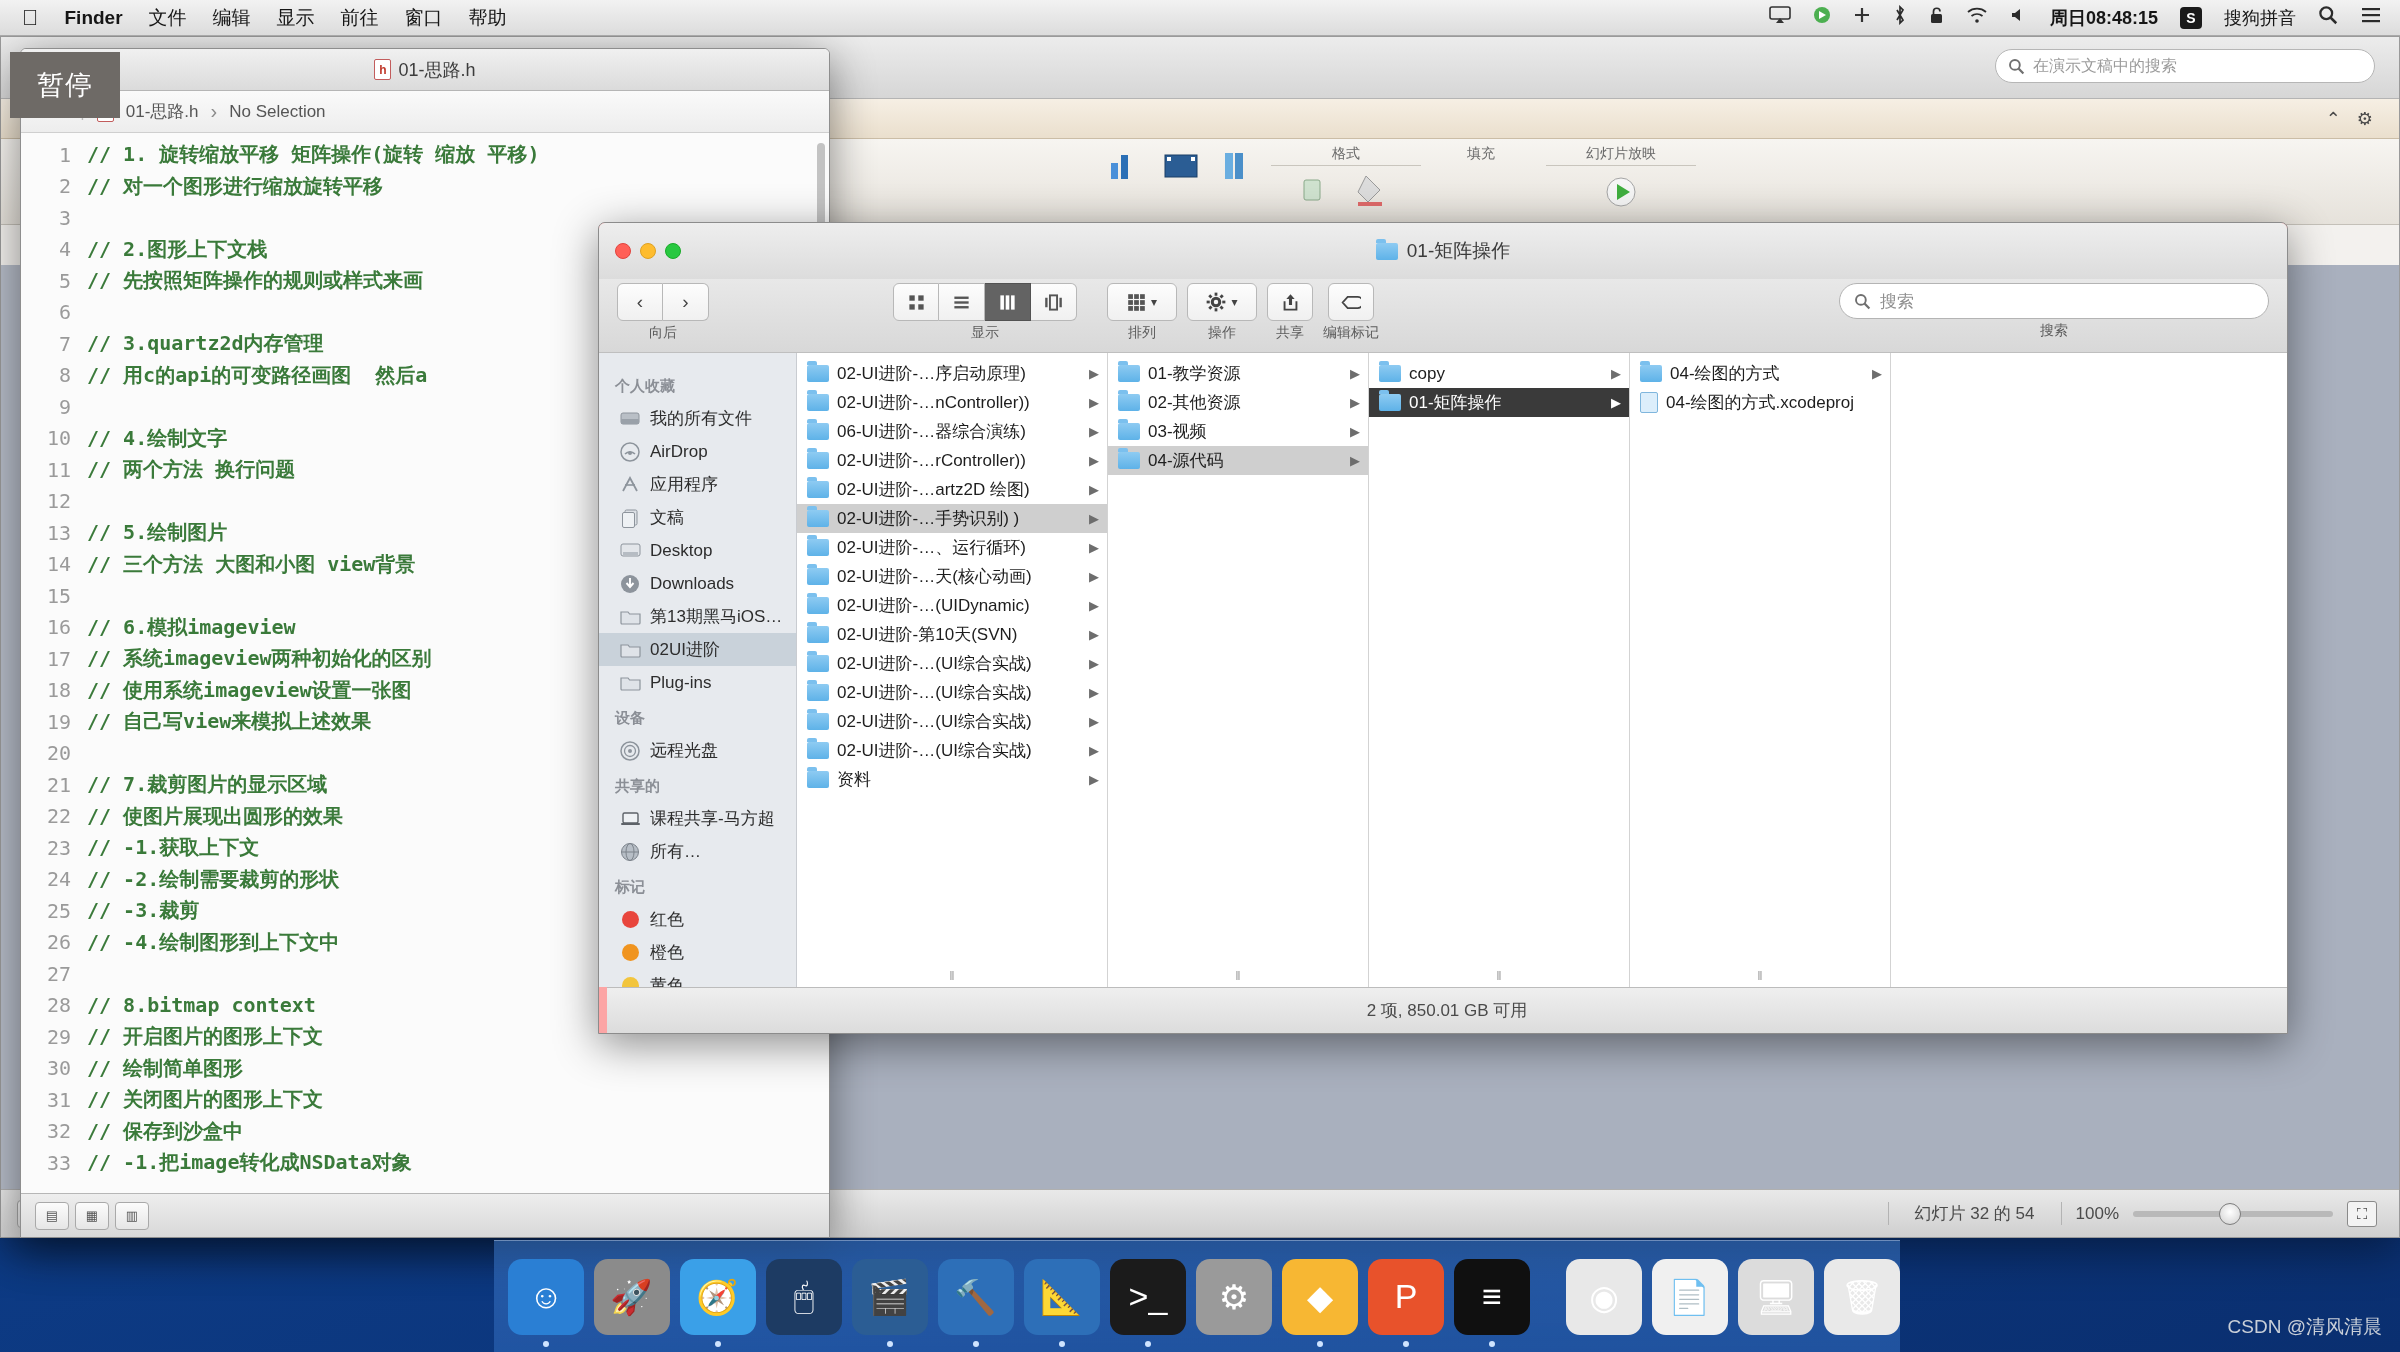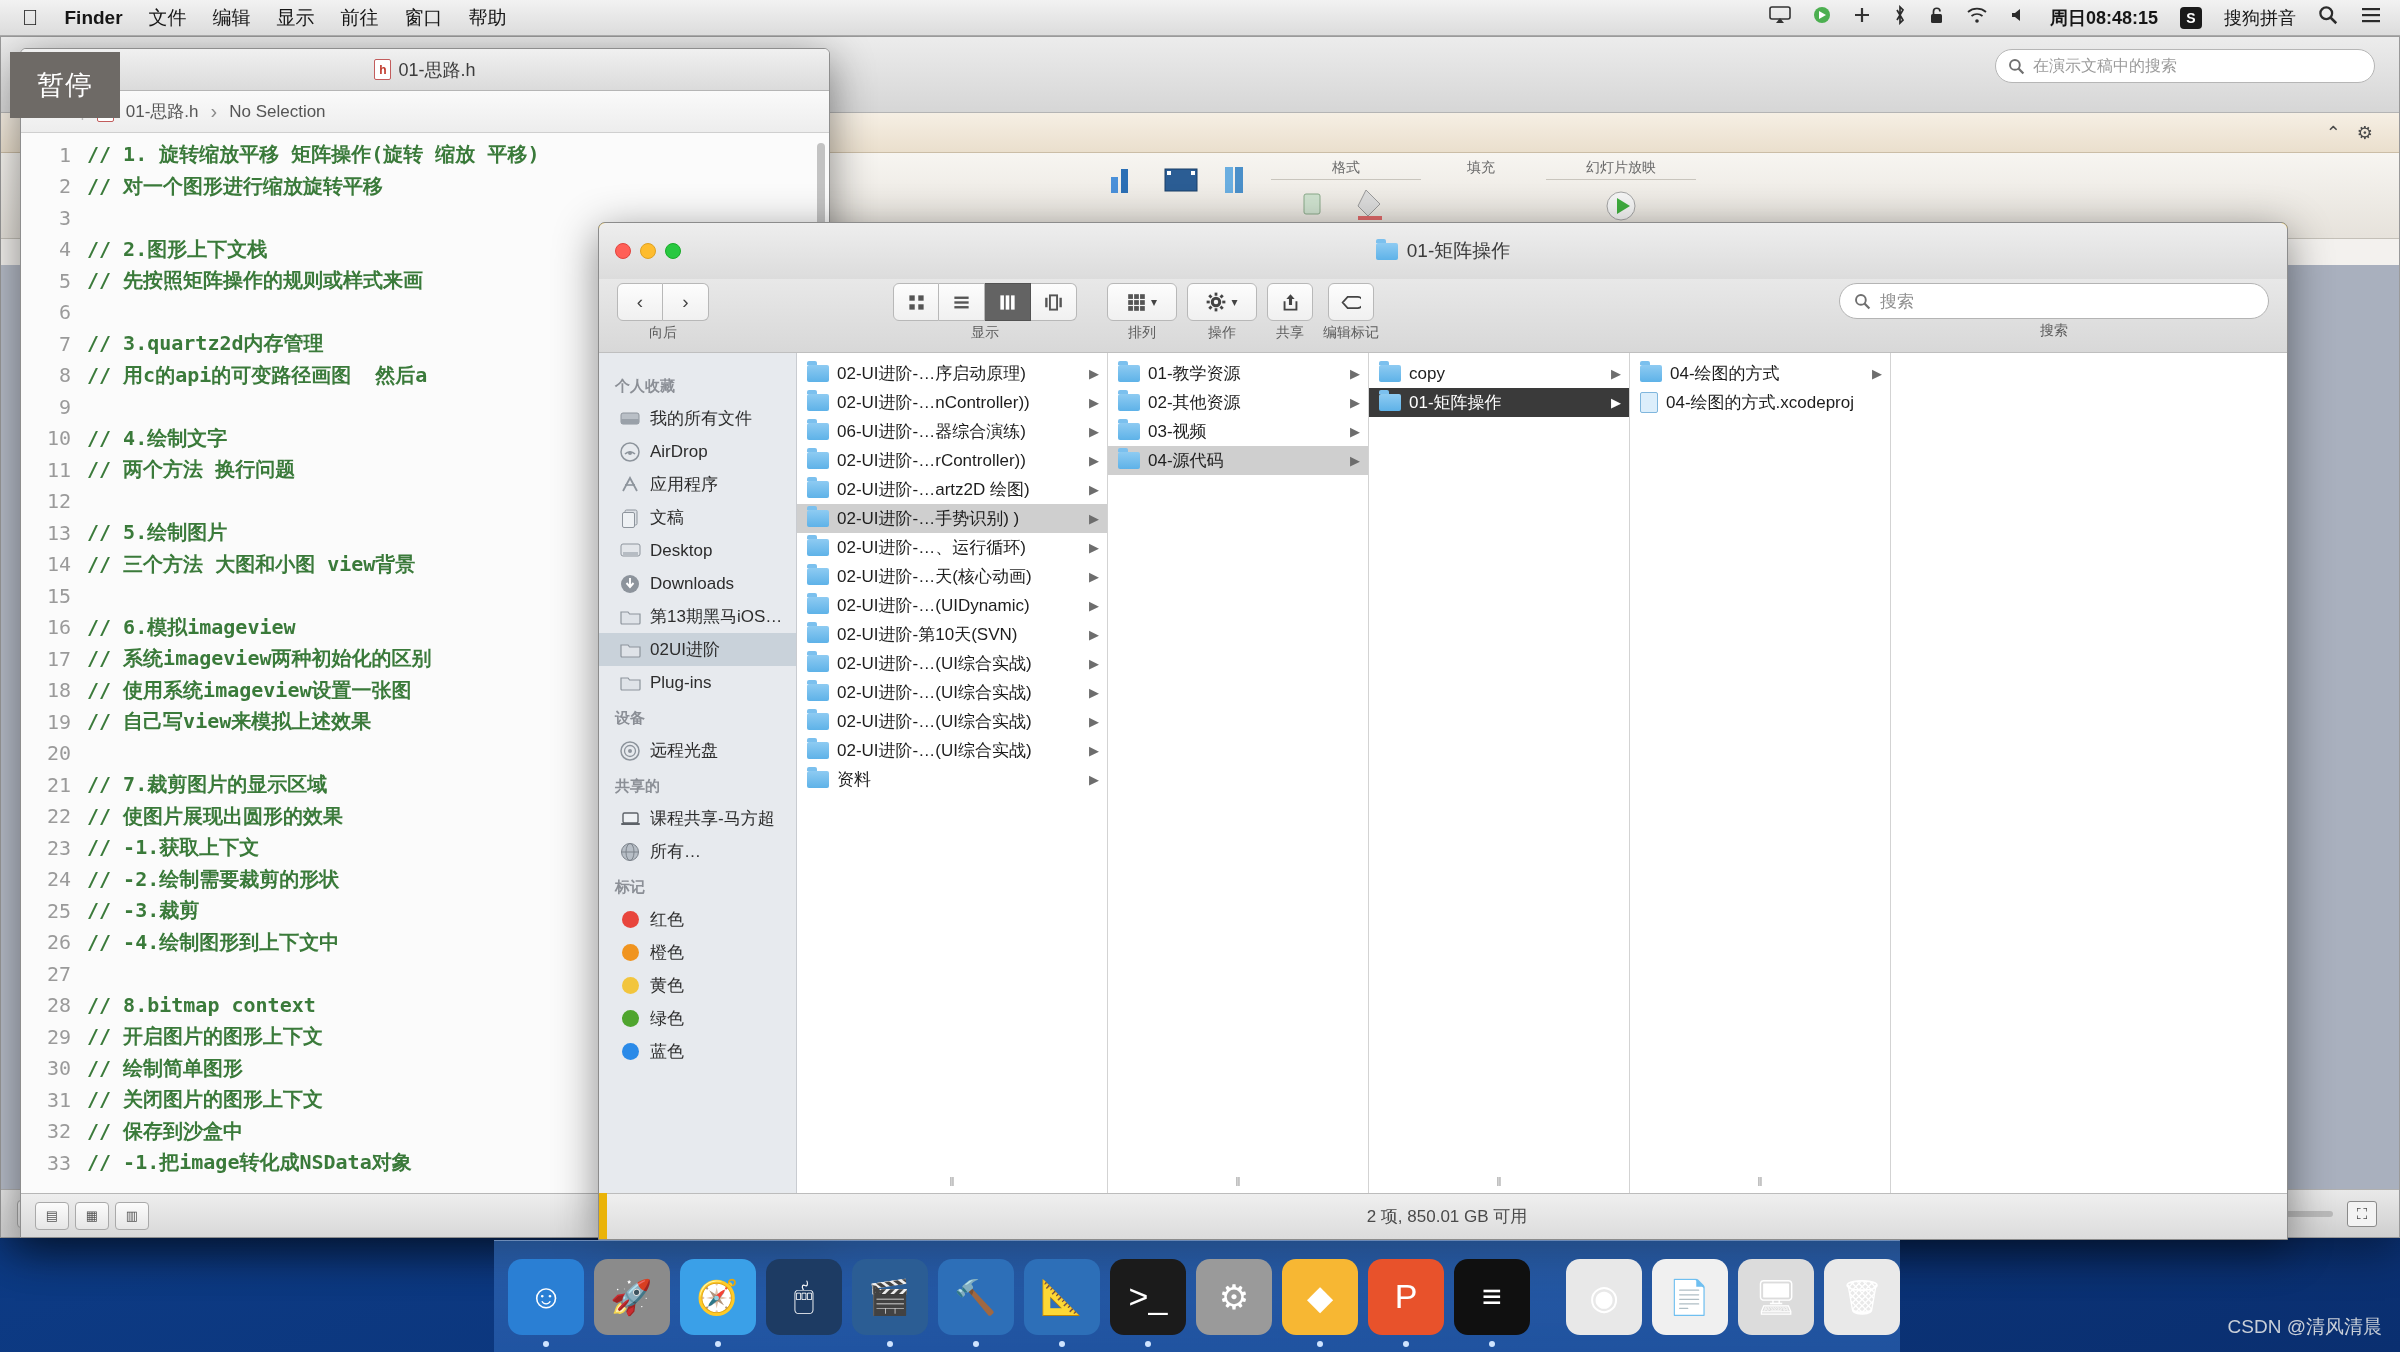--- a/index.html
+++ b/index.html
@@ -46,21 +46,21 @@
   .dot.g { background: #28c840; border: 1px solid #1aab29; }
   .dot.gray { background: #cfcfcf; border: 1px solid #bdbdbd; }
 
   
   #keynote {
     left: 0; top: 36px; width: 2400px; height: 1202px;
     background: #f3f1ee;
     border: 1px solid #9a9a9a;
   }
   .kn-titlebar {
-    height: 76px;
+    height: 62px;
     background: linear-gradient(#ececec,#d6d6d6);
     border-bottom: 1px solid #b4b4b4;
     display: flex; align-items: center; position: relative;
   }
   .kn-searchwrap { position: absolute; right: 24px; top: 12px; }
   .kn-search {
     width: 380px; height: 34px; border-radius: 17px;
     background: #fff; border: 1px solid #b6b6b6;
     display: flex; align-items: center; gap: 8px; padding: 0 12px;
     font-size: 16px; color: #9b9b9b;
@@ -153,22 +153,22 @@
 
   
   #pause-overlay {
     position: absolute; left: 10px; top: 52px; width: 110px; height: 66px;
     background: #6e6a66; color: #fff; display: flex; align-items: center;
     justify-content: center; font-size: 27px; z-index: 80; letter-spacing: 1px;
   }
 
   
   #finder {
-    left: 598px; top: 222px; width: 1690px; height: 1018px;
-    background: #eab308; border: 1px solid #8c8c8c; border-radius: 7px 7px 0 0;
+    left: 598px; top: 222px; width: 1690px; height: 812px;
+    background: #fca5a5; border: 1px solid #8c8c8c; border-radius: 7px 7px 0 0;
     overflow: hidden;
   }
   .fd-titlebar {
     height: 56px; background: linear-gradient(#eeeeee,#dcdcdc);
     display: flex; align-items: center; position: relative; padding-left: 16px;
   }
   .fd-title {
     position: absolute; left: 0; right: 0; text-align: center;
     font-size: 19px; color: #3b3b3b; display: flex; align-items: center; justify-content: center; gap: 9px;
   }

